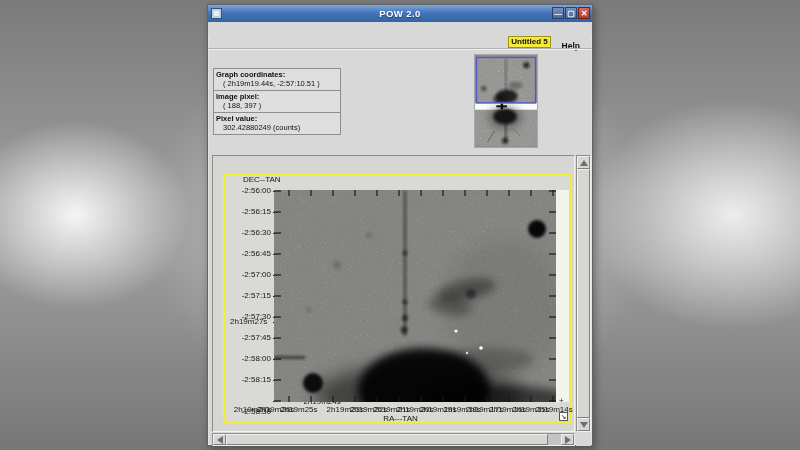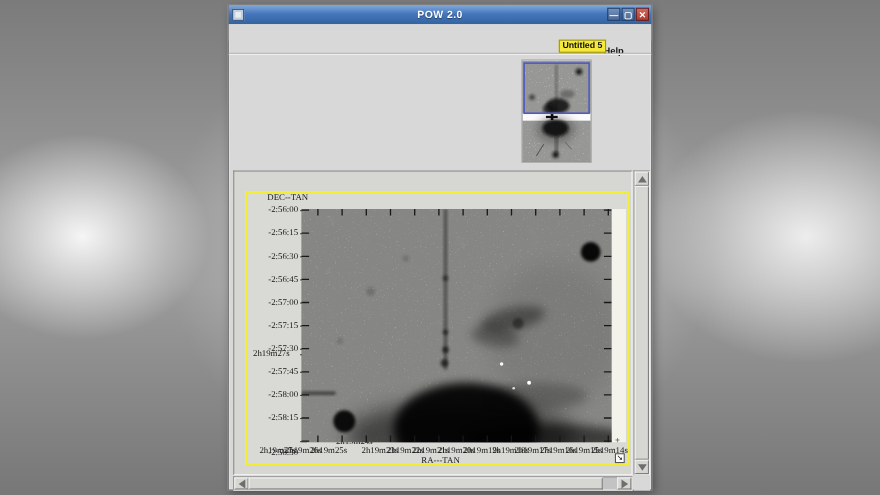--- a/index.html
+++ b/index.html
@@ -31,41 +31,41 @@
     font-size:9.5px; letter-spacing:.4px; text-shadow:0 1px 1px rgba(0,0,0,.4); }
   .tb-buttons { position:absolute; right:2px; top:2px; display:flex; gap:1px; }
   .tb-btn { width:12px; height:12px; font-size:8px; line-height:11px; text-align:center;
     color:#fff; font-weight:bold; border:1px solid #24416b;
     background:linear-gradient(180deg,#7591b8,#4d6a95); }
   .tb-btn.close { background:linear-gradient(180deg,#d4685c,#b03c32); border-color:#6e1f18; }
   
   .menubar { position:absolute; left:0; top:17px; right:0; height:15px;
     background:#d8d8d8; display:flex; align-items:center; font-size:8.5px; font-weight:bold; color:#111; }
   .menu-item { padding:0 7px; cursor:default; }
-  .menu-help { position:absolute; right:18px;margin-top:32px; }
+  .menu-help { position:absolute; right:5px;margin-top:32px; }
   .tabline { position:absolute; left:0; top:43px; right:0; height:2px;
     border-top:1px solid #b2b2b2; border-bottom:1px solid #efefef; }
   .tab-label { position:absolute; left:300px; top:31px; width:43px; height:12px;
     background:#f4e93c; border:1px solid #9f9410; color:#111; font-size:8px; font-weight:bold;
     text-align:center; line-height:10px; }
   
   .tracker { position:absolute; left:5px; top:64px; width:128px; }
   .tracker-box { background:#dedede; border:1px solid #8e8e8e; padding:1px 2px 2px 2px; margin-top:-1px; }
   .tracker-box .lab { font-size:7.5px; font-weight:bold; color:#111; line-height:9px; }
   .tracker-box .val { font-size:7.5px; color:#111; line-height:9px; padding-left:7px; white-space:nowrap; }
   
   .scope { position:absolute; left:266px; top:49px; width:66px; height:96px; }
   .scope svg { display:block; border:1px solid #a8a8a8; }
   
   .plotframe { position:absolute; left:4px; top:150px; width:363px; height:277px;
     background:#d6d6d2; border:1px solid; border-color:#8d8d8d #f2f2f2 #f2f2f2 #8d8d8d; overflow:hidden; }
   .graph-border { position:absolute; left:10px; top:18px; width:349px; height:249px;
     border:2px solid #f2ee35; background:#d9d9d5; }
   .img-rightmargin { position:absolute; left:343px; top:34px; width:13px; height:212px; background:#f3f3ec; }
-  .mono { font-family:Liberation Serif, serif; font-size:8px; color:#161616; line-height:9px; }
+  .mono { font-family:Liberation Sans, sans-serif; font-size:8px; color:#161616; line-height:9px; }
   .dec-title { position:absolute; left:30px; top:19px; }
   .ra-title  { position:absolute; left:100px; top:258px; width:175px; text-align:center; }
   .y-tick-label { position:absolute; left:14px; width:44px; text-align:right; }
   .y-tick-dash  { position:absolute; width:6px; height:1px; background:#161616; }
   .x-tick-label { position:absolute; width:39px; text-align:center; white-space:nowrap; }
   .stray-label  { position:absolute; left:17px; top:161px; }
   .corner-plus  { position:absolute; left:346px; top:240px; }
   .graph-image  { position:absolute; left:61px; top:34px; width:282px; height:212px; }
   .resize-handle { position:absolute; left:346px; top:256px; width:9px; height:9px;
     background:#fff; border:1px solid #555; font-size:7px; line-height:8px; text-align:center; color:#000; }
@@ -128,20 +128,34 @@
     </span>
   </div>
 
   <div class="menubar">
     <span class="menu-item menu-help">Help</span>
   </div>
 
   <div class="tabline"></div>
   <div class="tab-label">Untitled 5</div>
 
+  <div class="tracker">
+      <div class="tracker-box">
+        <div class="lab">Graph coordinates:</div>
+        <div class="val">( 2h19m19.44s, -2:57:10.51 )</div>
+      </div>
+      <div class="tracker-box">
+        <div class="lab">Image pixel:</div>
+        <div class="val">( 188, 397 )</div>
+      </div>
+      <div class="tracker-box">
+        <div class="lab">Pixel value:</div>
+        <div class="val">302.42880249 (counts)</div>
+      </div>
+    </div>
 
   <div class="scope">
     <svg width="64" height="94" viewBox="0 0 64 94">
       <rect x="0" y="0" width="64" height="94" fill="#f4f4f1"></rect>
       <rect x="0" y="0" width="64" height="94" filter="url(#fnoise)" opacity="0.38"></rect>
       <g fill="#0c0c0c">
         <rect x="31" y="3" width="1.6" height="44" opacity="0.45" filter="url(#b1)"></rect>
         <ellipse cx="33" cy="42" rx="11" ry="7" opacity="0.85" filter="url(#b1)"></ellipse>
         <ellipse cx="25" cy="45" rx="6" ry="5" opacity="0.7" filter="url(#b1)"></ellipse>
         <ellipse cx="42" cy="31" rx="7" ry="4" opacity="0.3" filter="url(#b1)"></ellipse>

